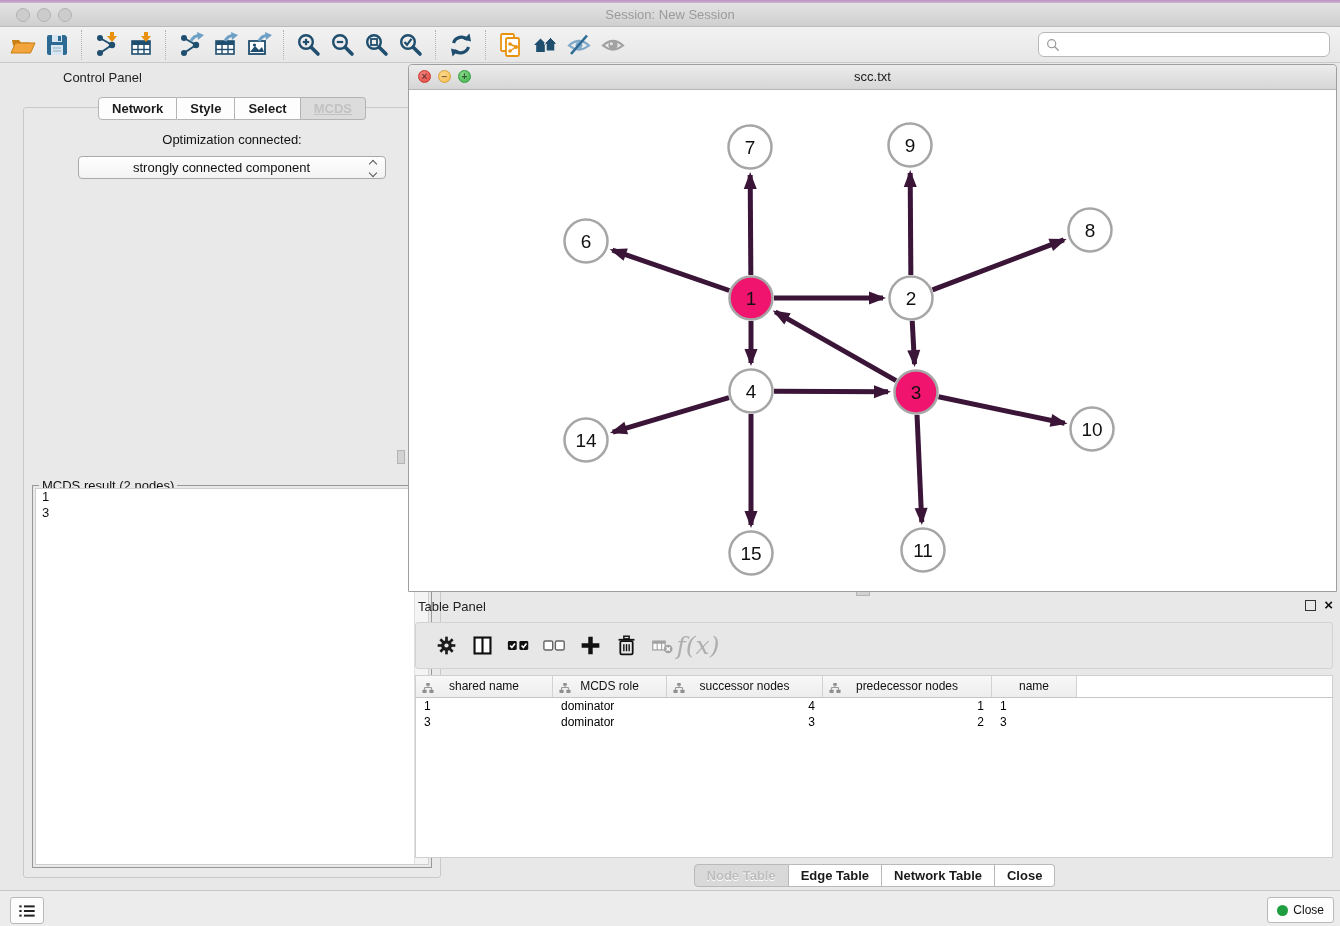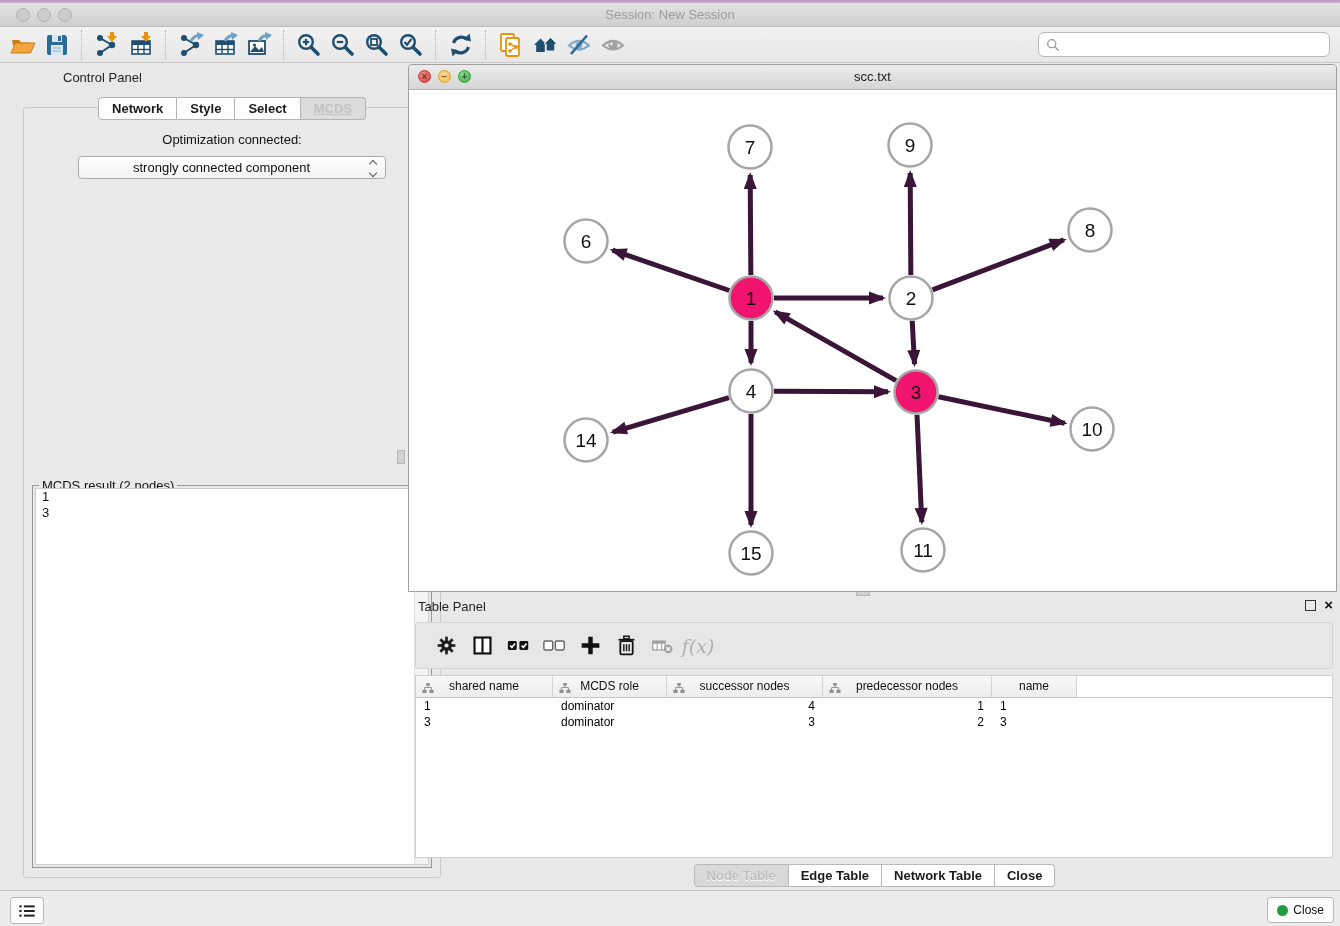--- a/index.html
+++ b/index.html
@@ -72,21 +72,21 @@
   .mac-min{left:29px;background:radial-gradient(circle at 35% 30%,#fbd588,#f5bf4f);border:1px solid #d8a03a;}
   .mac-zoom{left:49px;background:radial-gradient(circle at 35% 30%,#8ad88a,#3eb24a);border:1px solid #2f9e3c;}
   .net-canvas{display:block;}
   
   .table-panel{position:absolute;left:408px;top:595px;width:933px;height:293px;}
   .tp-toolbar{position:absolute;left:7px;right:8px;top:27px;height:47px;background:#e7e7e7;
        border:1px solid #d2d2d2;border-radius:3px;display:flex;align-items:center;padding-left:12px;box-sizing:border-box;}
   .tp-btn{width:36px;height:30px;border:none;background:transparent;display:flex;align-items:center;
        justify-content:center;cursor:default;}
   .tp-btn svg{width:23px;height:23px;}
-  .fx-label{font-size:19px;font-style:italic;color:#a9a9a9;font-family:"DejaVu Serif",serif;}
+  .fx-label{font-size:25px;font-style:italic;color:#a9a9a9;font-family:"DejaVu Serif",serif;}
   .tp-table{position:absolute;left:7px;right:8px;top:80px;height:181px;background:#fff;
        border:1px solid #cfcfcf;overflow:hidden;}
   .th-row{display:flex;height:21px;border-bottom:1px solid #c6c6c6;}
   .th-cell{position:relative;background:linear-gradient(#f8f8f8,#ededed);border-right:1px solid #d2d2d2;
        box-sizing:border-box;font-size:12px;color:#111;text-align:center;line-height:20px;}
   .th-cell .h-ic{position:absolute;left:6px;top:4px;width:12px;height:12px;}
   .td-row{display:flex;height:16px;}
   .td-cell{box-sizing:border-box;font-size:12px;line-height:16px;padding:0 8px;color:#000;
        white-space:nowrap;overflow:hidden;}
   .tp-tabs{position:absolute;left:0;right:0;top:269px;display:flex;justify-content:center;}

